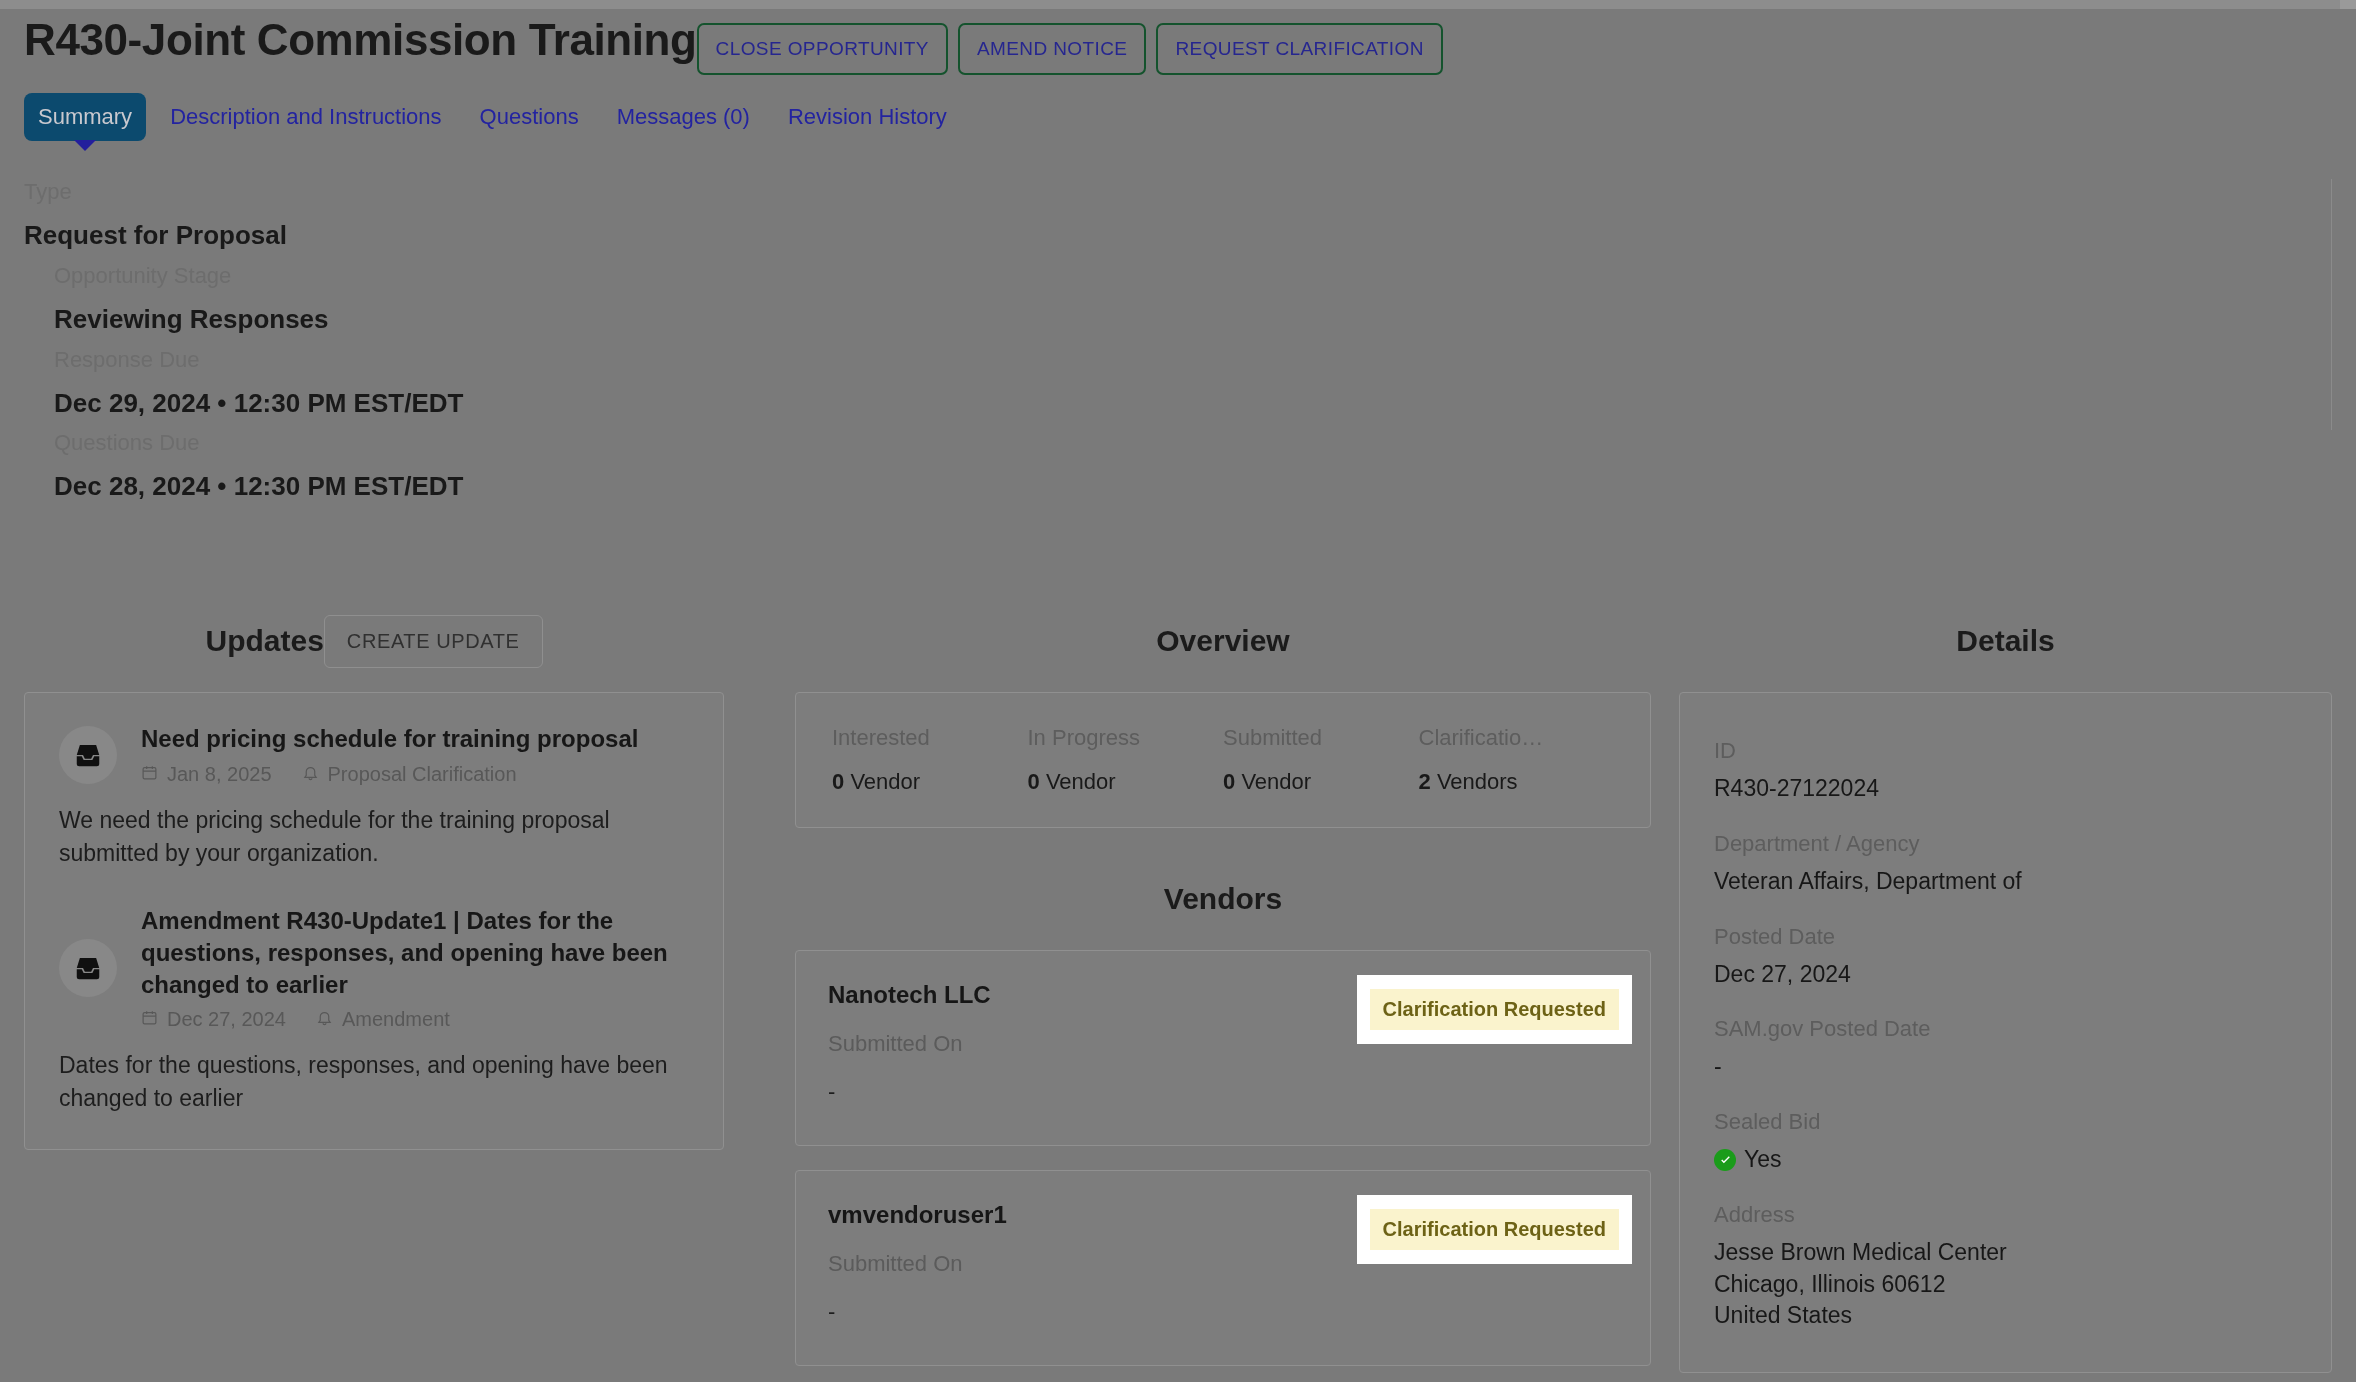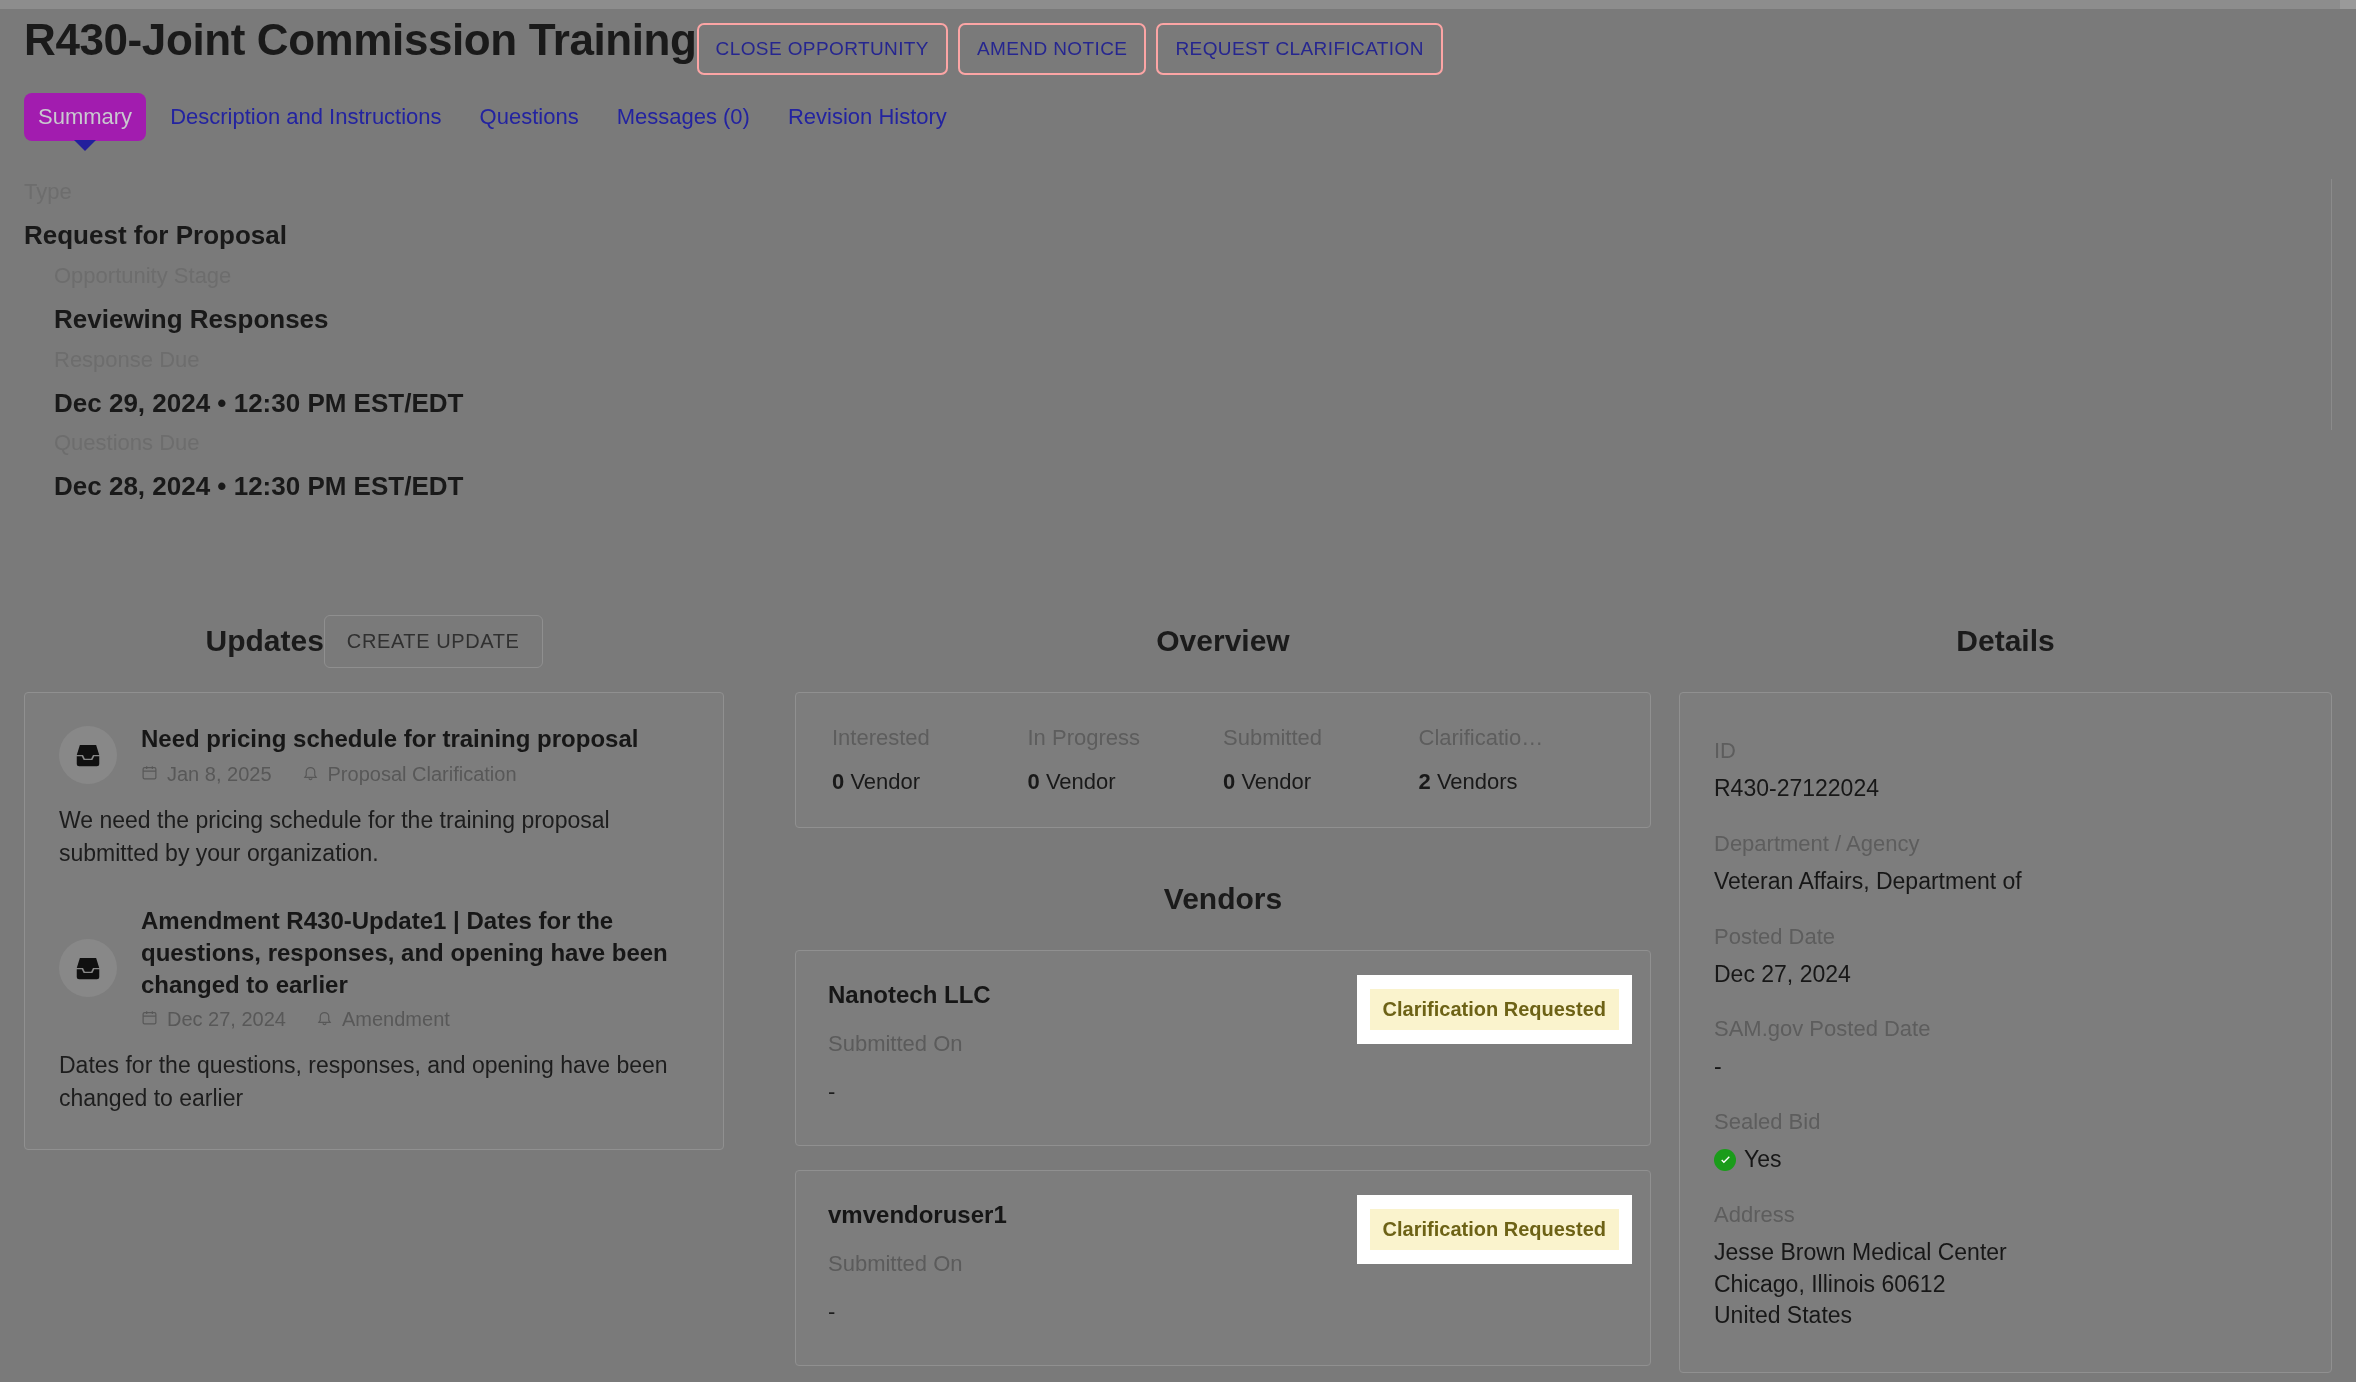--- a/index.html
+++ b/index.html
@@ -46,21 +46,21 @@
   }
   .page-title {
     font-size: 44px;
     font-weight: 700;
     color: #1a1a1a;
     letter-spacing: -0.4px;
     line-height: 1.15;
   }
   .header-actions { display: flex; gap: 10px; padding-top: 8px; }
   .outline-btn {
-    border: 2px solid #fca5a5;
+    border: 2px solid #14532d;
     border-radius: 7px;
     background: transparent;
     color: #26268f;
     font-size: 19px;
     font-weight: 500;
     letter-spacing: 0.4px;
     padding: 13px 17px;
     cursor: pointer;
     white-space: nowrap;
     font-family: "Liberation Sans", sans-serif;
@@ -76,21 +76,21 @@
   }
   .tab {
     font-size: 22px;
     color: #2323a0;
     padding: 11px 14px;
     cursor: pointer;
     white-space: nowrap;
     position: relative;
   }
   .tab.active {
-    background: #a21caf;
+    background: #0c4a6e;
     color: #c9c9cf;
     border-radius: 8px;
     font-weight: 500;
   }
   .tab.active::after {
     content: "";
     position: absolute;
     left: 50%;
     bottom: -10px;
     transform: translateX(-50%);

